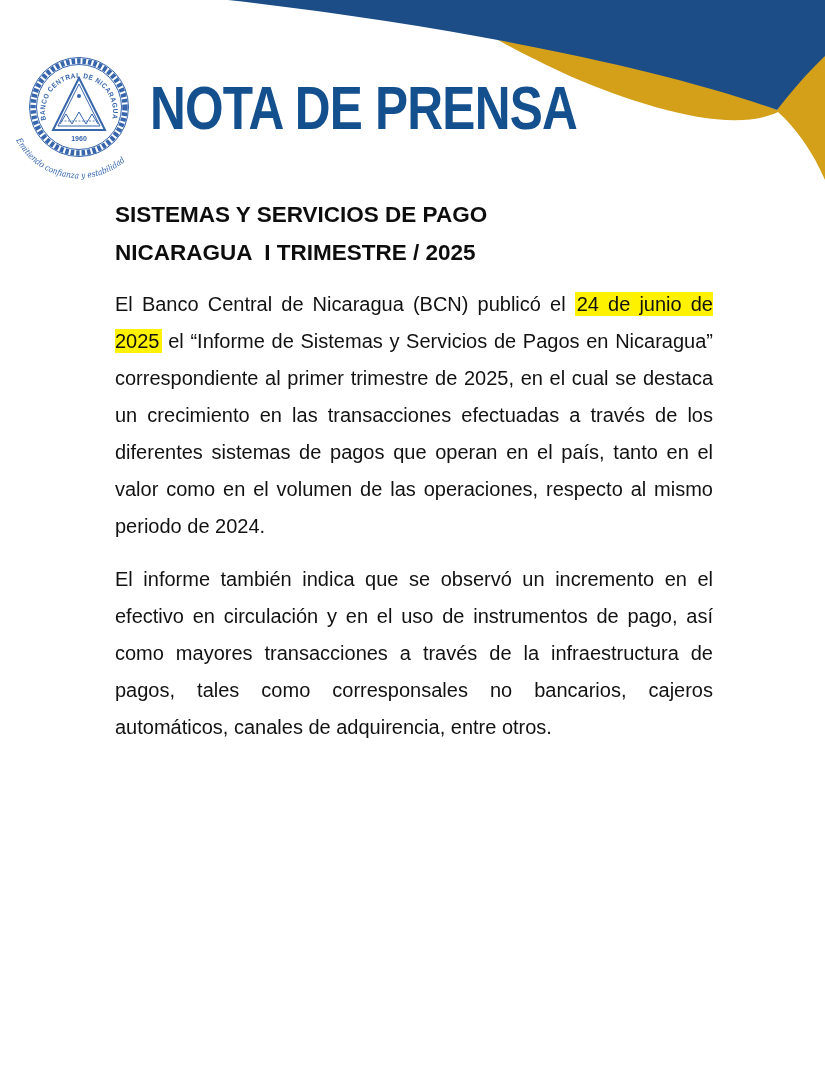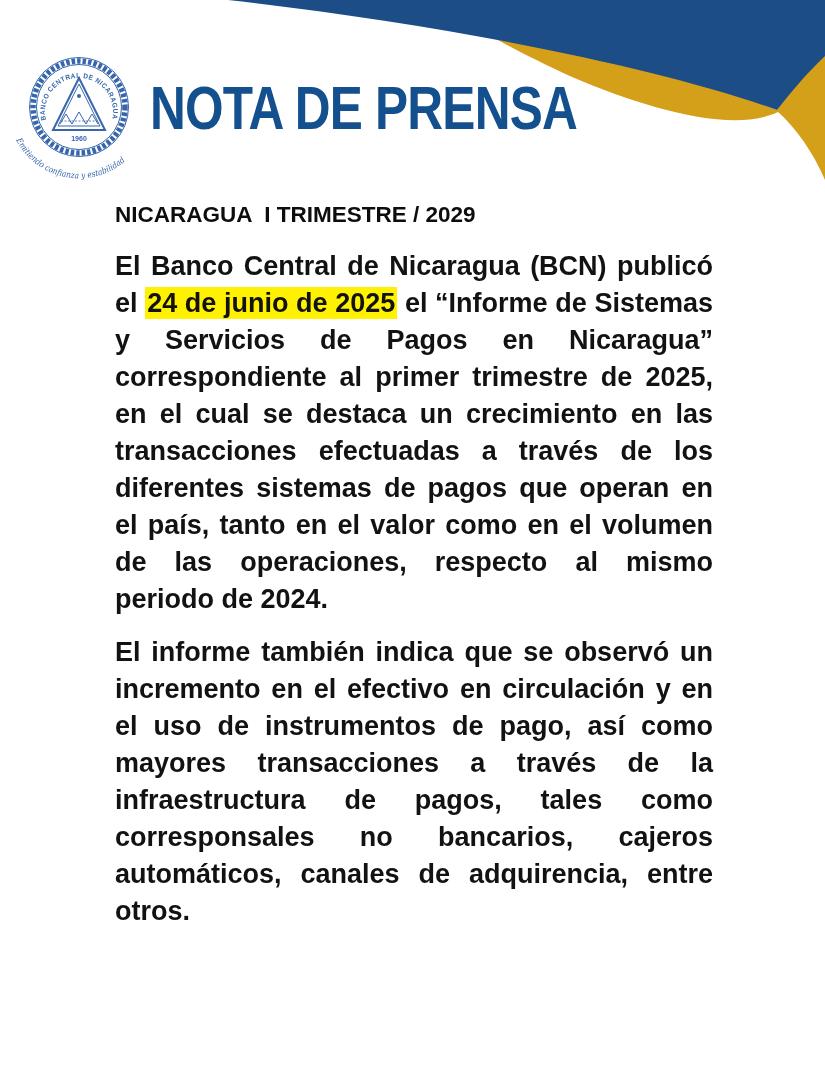--- a/index.html
+++ b/index.html
@@ -28,21 +28,21 @@
     position:absolute;left:115px;top:196px;width:598px;
     color:#121212;
   }
   .report-title{margin:0 0 14px 0;}
   .report-title .line{
     font-size:22.5px;font-weight:bold;line-height:38px;
     white-space:pre-wrap;color:#0d0d0d;
   }
   .content p{
     margin:0 0 16px 0;
-    font-size:27px;font-weight:bold;line-height:37px;
+    font-size:20px;font-weight:normal;line-height:37px;
     text-align:justify;text-align-last:left;
     color:#121212;
   }
   .hl{background:#FFF200;padding:1px 2px;}
   .seal text{fill:#3766AC;font-family:"Liberation Sans",sans-serif;font-weight:bold;}
   .seal .motto{font-family:"DejaVu Serif",serif;font-style:italic;font-weight:normal;}
 </style>
 </head>
 <body>
 
@@ -75,21 +75,22 @@
     <text class="motto" font-size="8.5">
       <textPath href="#arcBottom" startOffset="0" textLength="128" lengthAdjust="spacingAndGlyphs">Emitiendo confianza y estabilidad</textPath>
     </text>
   </svg>
 
   <div class="masthead-title">NOTA DE PRENSA</div>
 
   <div class="content">
 
     <div class="report-title">
-      <div class="line">NICARAGUA  I TRIMESTRE / 2029</div>
+      <div class="line">SISTEMAS Y SERVICIOS DE PAGO</div>
+      <div class="line">NICARAGUA  I TRIMESTRE / 2025</div>
     </div>
 
     <p><span>El Banco Central de Nicaragua (BCN) publicó el </span><span class="hl">24 de junio de 2025</span><span> el “Informe de Sistemas y Servicios de Pagos en Nicaragua” correspondiente al primer trimestre de 2025, en el cual se destaca un crecimiento en las transacciones efectuadas a través de los diferentes sistemas de pagos que operan en el país, tanto en el valor como en el volumen de las operaciones, respecto al mismo periodo de 2024.</span></p>
 
     <p>El informe también indica que se observó un incremento en el efectivo en circulación y en el uso de instrumentos de pago, así como mayores transacciones a través de la infraestructura de pagos, tales como corresponsales no bancarios, cajeros automáticos, canales de adquirencia, entre otros.</p>
 
 
   </div>
 
 </div>

